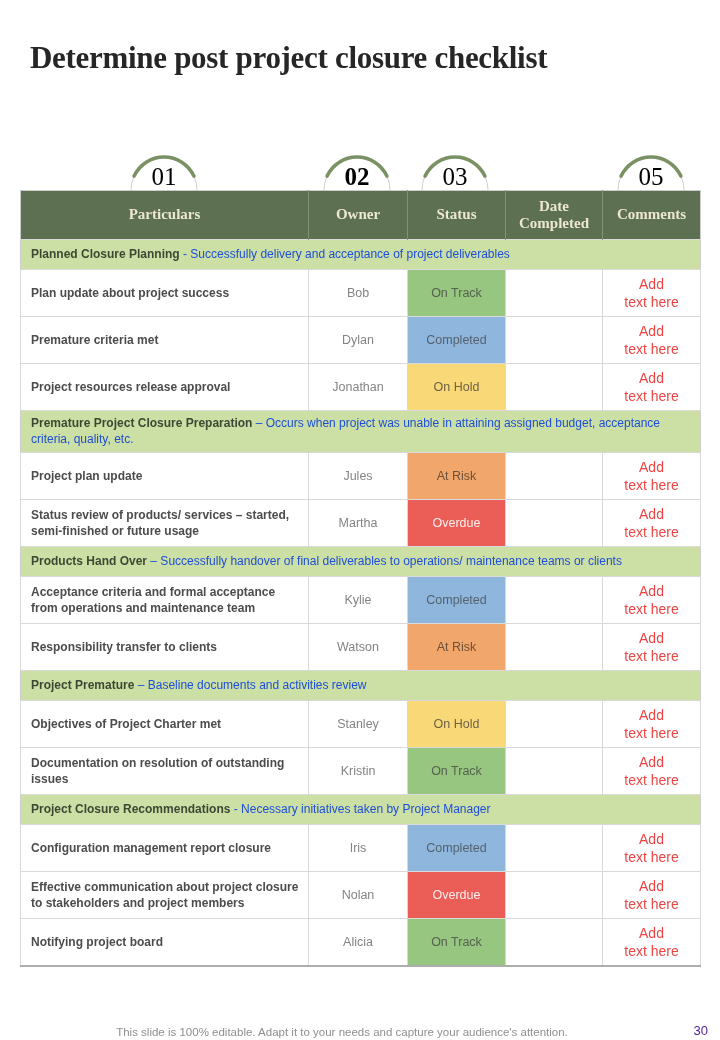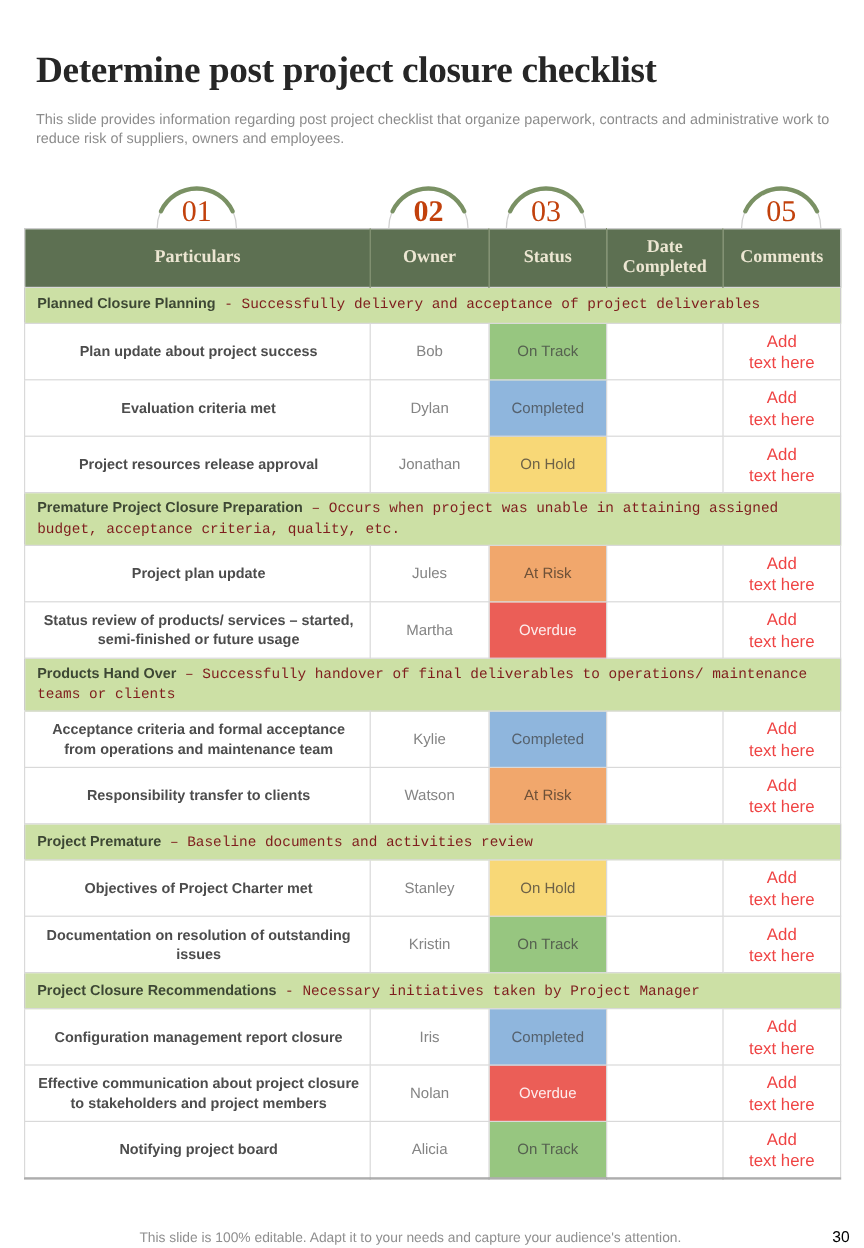--- a/index.html
+++ b/index.html
@@ -36,21 +36,21 @@
   .step-marker { position: absolute; width: 84px; height: 44px; top: 0; }
   .step-marker svg { position: absolute; left: 0; top: 0; }
   .step-number {
     position: absolute;
     left: 0; bottom: 0;
     width: 100%;
     text-align: center;
     font-family: "Liberation Serif", serif;
     font-size: 25px;
     line-height: 1.08;
-    color: #c2410c;
+    color: #000000;
   }
   .checklist {
     position: absolute;
     left: 20px;
     top: 176px;
     width: 680px;
     border-collapse: collapse;
     table-layout: fixed;
     border: 1px solid #cccccc;
     border-bottom: 2px solid #adadad;
@@ -76,24 +76,24 @@
   }
   tr.section-row td {
     background: #cce0a5;
     height: 30px;
     padding: 5px 10px;
     line-height: 1.3;
     border-left: none;
     border-right: none;
   }
   .section-title { font-weight: 700; color: #3d4734; }
-  .section-desc { color: #7f1d1d; font-family: Liberation Mono, monospace; }
+  .section-desc { color: #1d4ed8; }
   tr.data-row { height: 47px; }
   td.particular-cell {
-    text-align: center;
+    text-align: left;
     padding: 5px 8px 5px 10px;
     font-weight: 700;
     color: #4c4c4c;
     line-height: 1.35;
   }
   td.owner-cell { text-align: center; color: #848484; font-size: 12.5px; }
   td.status-cell { text-align: center; font-size: 12.5px; padding: 2px; }
   td.date-cell { background: #ffffff; }
   td.comment-cell { text-align: center; color: #ef4444; font-size: 14px; line-height: 1.3; }
   .footer-text {
@@ -101,38 +101,37 @@
     left: 0; top: 1012px;
     width: 684px;
     text-align: center;
     font-size: 11.5px;
     color: #8f8f8f;
   }
   .page-number {
     position: absolute;
     right: 12px; top: 1009px;
     font-size: 13px;
-    color: #000000;
+    color: #4c1d95;
   }
   .footer-rule {
     position: absolute;
     left: 55px; top: 1034px;
     width: 610px;
     height: 1px;
     background: #e3e3e3;
   }
 </style>
 </head>
 <body>
 
 <div class="slide">
 
   <h1 class="title">Determine post project closure checklist</h1>
 
-  <p class="subtitle">This slide provides information regarding post project checklist that  organize paperwork, contracts and administrative work to reduce risk of suppliers, owners and employees.</p>
 
   <div class="steps">
       <div class="step-marker" style="left: 122px;">
         <svg width="84" height="44" viewBox="0 0 84 44">
           <circle cx="42" cy="44" r="33" fill="none" stroke="#cfcfcf" stroke-width="1"></circle>
           <path d="M12.1 30.1 A33 33 0 0 1 71.9 30.1" fill="none" stroke="#7a9164" stroke-width="3.6" stroke-linecap="round"></path>
         </svg>
         <span class="step-number">01</span>
       </div>
       <div class="step-marker" style="left: 315px; font-weight: bold;">
@@ -183,21 +182,21 @@
           <td class="particular-cell">Plan update about project success</td>
           <td class="owner-cell">Bob</td>
           <td class="status-cell" style="background: rgb(151, 198, 128); color: rgb(85, 97, 79);">On Track</td>
           <td class="date-cell"></td>
           <td class="comment-cell">
             <div>Add</div>
             <div>text here</div>
           </td>
         </tr>
         <tr class="data-row">
-          <td class="particular-cell">Evaluation criteria met</td>
+          <td class="particular-cell">Premature criteria met</td>
           <td class="owner-cell">Dylan</td>
           <td class="status-cell" style="background: rgb(143, 182, 221); color: rgb(85, 97, 109);">Completed</td>
           <td class="date-cell"></td>
           <td class="comment-cell">
             <div>Add</div>
             <div>text here</div>
           </td>
         </tr>
         <tr class="data-row">
           <td class="particular-cell">Project resources release approval</td>

